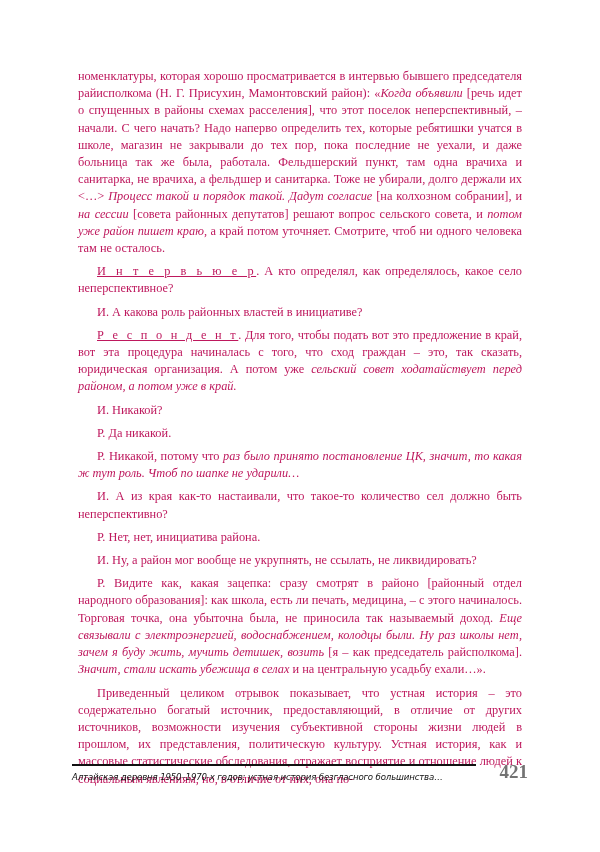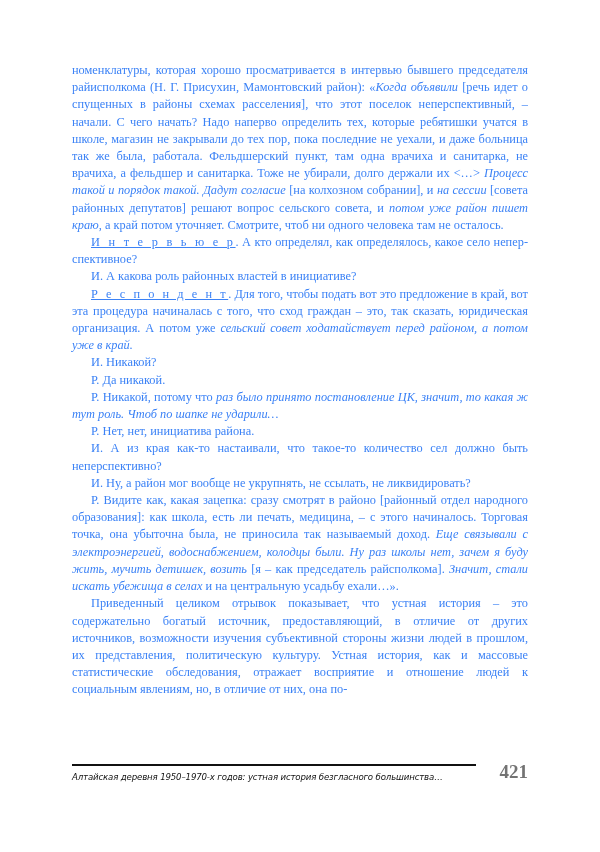--- a/index.html
+++ b/index.html
@@ -17,27 +17,27 @@
     font-family: "Liberation Serif", "DejaVu Serif", serif;
     color: #111111;
   }
   .text-column {
     position: absolute;
     left: 72px;
     top: 62px;
     width: 456px;
   }
   .para {
-    margin: 0;
+    margin: 6px;
     font-size: 12.35px;
     line-height: 17.2px;
     text-align: justify;
     text-indent: 19px;
     hyphens: manual;
-    color: #3b82f6;
+    color: #be185d;
   }
   .para.no-indent {
     text-indent: 0;
   }
   .para i, .para em {
     font-style: italic;
   }
   .spk {
     letter-spacing: 2.55px;
     text-decoration: underline;
@@ -84,22 +84,22 @@
 <div class="page">
 
   <div class="text-column" id="body-column">
       <p class="para no-indent"><span>номенклатуры, которая хорошо просматривается в интервью бывшего председателя райисполкома (Н. Г. Присухин, Мамонтовский район): «</span><i>Ко­гда объявили</i><span> [речь идет о спущенных в районы схемах расселения], что этот поселок неперспективный, – начали. С чего начать? Надо наперво оп­ределить тех, которые ребятишки учатся в школе, магазин не закрывали до тех пор, пока последние не уехали, и даже больница так же была, рабо­тала. Фельдшерский пункт, там одна врачиха и санитарка, не врачиха, а фельдшер и санитарка. Тоже не убирали, долго держали их &lt;…&gt; </span><i>Процесс такой и порядок такой. Дадут согласие</i><span> [на колхозном собрании], и </span><i>на сес­сии</i><span> [совета районных депутатов] решают вопрос сельского совета, и </span><i>по­том уже район пишет краю</i><span>, а край потом уточняет. Смотрите, чтоб ни од­ного человека там не осталось.</span></p>
       <p class="para"><span class="spk">И н т е р в ь ю е р</span><span>. А кто определял, как определялось, какое село непер­спективное?</span></p>
       <p class="para"><span>И. А какова роль районных властей в инициативе?</span></p>
       <p class="para"><span class="spk">Р е с п о н д е н т</span><span>. Для того, чтобы подать вот это предложение в край, вот эта процедура начиналась с того, что сход граждан – это, так сказать, юридическая организация. А потом уже </span><i>сельский совет ходатайствует перед районом, а потом уже в край.</i></p>
       <p class="para"><span>И. Никакой?</span></p>
       <p class="para"><span>Р. Да никакой.</span></p>
       <p class="para"><span>Р. Никакой, потому что </span><i>раз было принято постановление ЦК, значит, то какая ж тут роль. Чтоб по шапке не ударили…</i></p>
+      <p class="para"><span>И. А из края как-то настаивали, что такое-то количество сел должно быть неперспективно?</span></p>
       <p class="para"><span>Р. Нет, нет, инициатива района.</span></p>
-      <p class="para"><span>И. А из края как-то настаивали, что такое-то количество сел должно быть неперспективно?</span></p>
       <p class="para"><span>И. Ну, а район мог вообще не укрупнять, не ссылать, не ликвидиро­вать?</span></p>
       <p class="para"><span>Р. Видите как, какая зацепка: сразу смотрят в районо [районный отдел народного образования]: как школа, есть ли печать, медицина, – с этого начиналось. Торговая точка, она убыточна была, не приносила так назы­ваемый доход. </span><i>Еще связывали с электроэнергией, водоснабжением, колод­цы были. Ну раз школы нет, зачем я буду жить, мучить детишек, возить</i><span> [я – как председатель райсполкома]. </span><i>Значит, стали искать убежища в се­лах</i><span> и на центральную усадьбу ехали…».</span></p>
       <p class="para"><span>Приведенный целиком отрывок показывает, что устная история – это содержательно богатый источник, предоставляющий, в отличие от дру­гих источников, возможности изучения субъективной стороны жизни лю­дей в прошлом, их представления, политическую культуру. Устная исто­рия, как и массовые статистические обследования, отражает восприятие и отношение людей к социальным явлениям, но, в отличие от них, она по-</span></p>
     </div>
 
   <div class="footer-rule"></div>
   <div class="footer">
     <span class="footer-title">Алтайская деревня 1950–1970-х годов: устная история безгласного большинства…</span>
     <span class="footer-pageno">421</span>
   </div>

